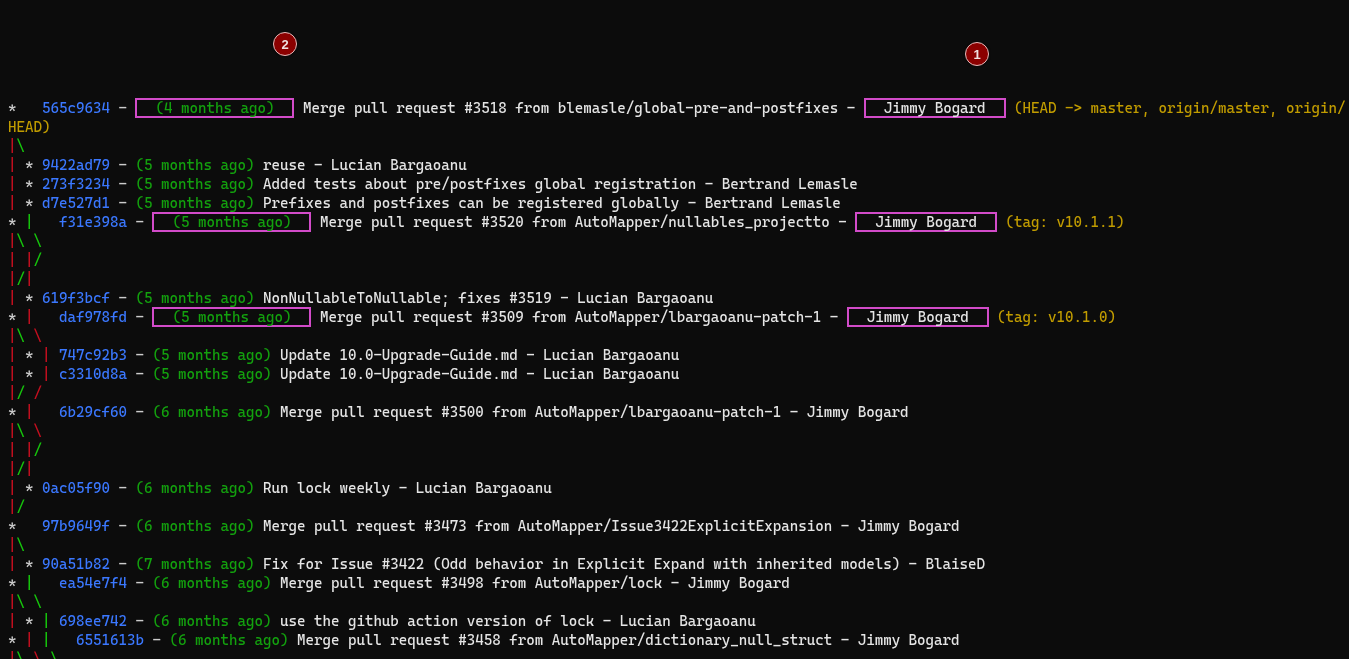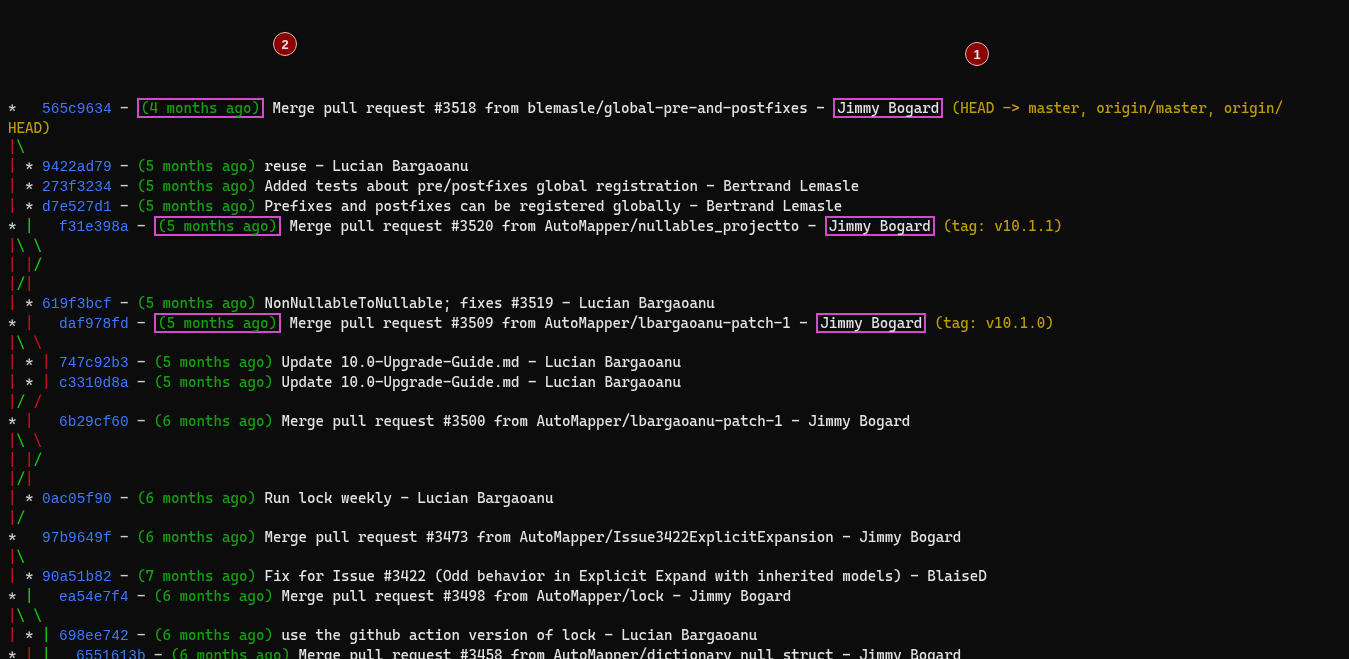--- a/index.html
+++ b/index.html
@@ -10,30 +10,30 @@
     font-family: "Cascadia Mono", "Consolas", "Menlo", monospace;
     font-size: 14.5px;
     line-height: 19px;
     white-space: pre;
     width: 1349px;
   }
   #terminal {
     padding: 4px 8px 8px 8px;
   }
   .row { white-space: pre; }
-  .hash   { color: #3b78ff; font-family: Liberation Mono, monospace; }
+  .hash   { color: #3b78ff; }
   .dim    { color: #cccccc; }
   .age    { color: #13a10e; }
   .msg    { color: #e5e5e5; }
   .refs   { color: #c19c00; }
   .gr     { color: #16c60c; }
   .rd     { color: #c50f1f; }
   .box {
     border: 2px solid #d24bc9;
-    padding: 0 2px;
+    padding: 0 18px;
     display: inline;
   }
   .annot {
     position: absolute;
     width: 22px;
     height: 22px;
     border-radius: 50%;
     background: #8b0000;
     color: #f0e0e0;
     border: 1px solid #e4bcbc;

